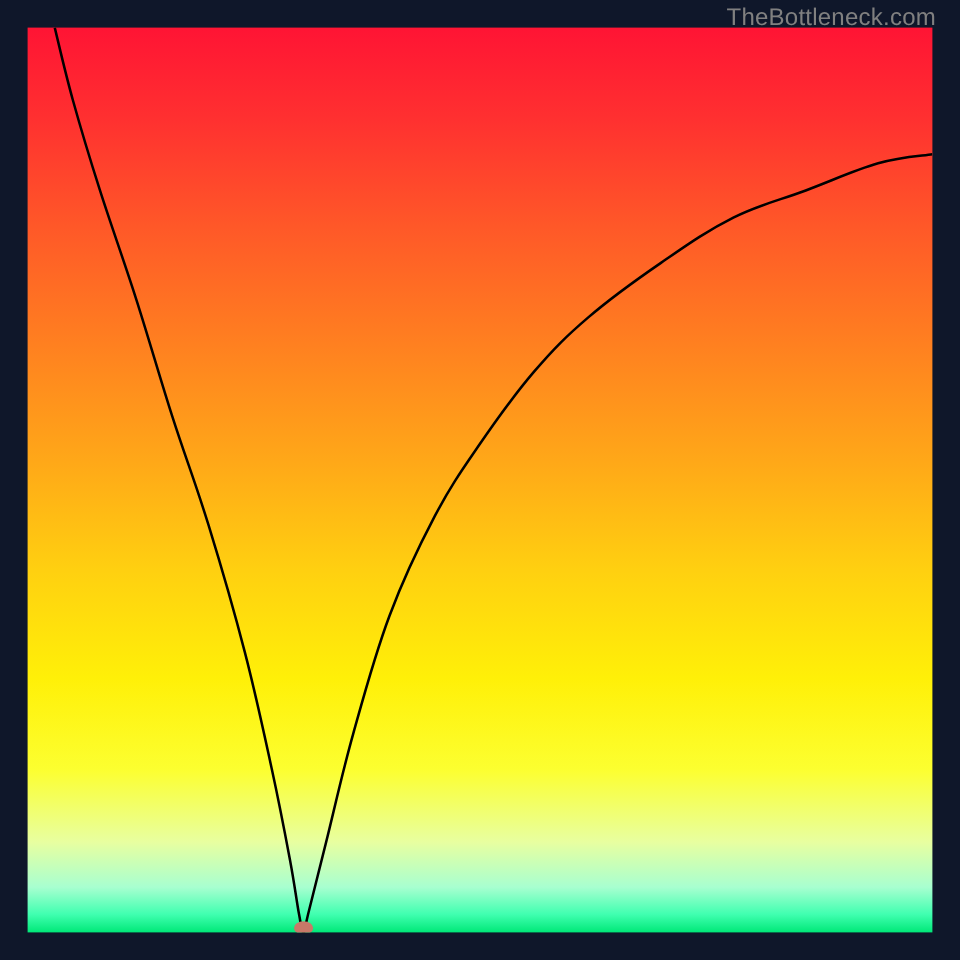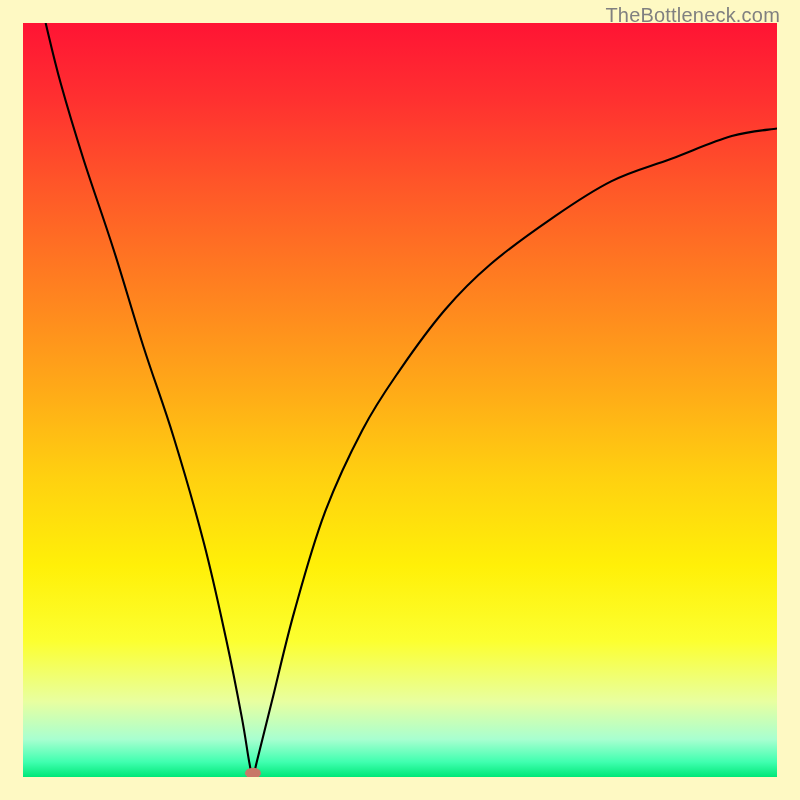--- a/index.html
+++ b/index.html
@@ -1,21 +1,21 @@
 <!DOCTYPE html>
 <html><head>
 <meta charset="utf-8">
 <style>
   * { margin: 0; padding: 0; box-sizing: border-box; }
   html, body { width: 800px; height: 800px; overflow: hidden; background: #000; }
   .chart-container {
     position: relative;
     width: 800px;
     height: 800px;
-    background: #fef9c3;
+    background: #0f172a;
   }
   .plot-area {
     position: absolute;
     left: 23px;
     top: 23px;
     width: 754px;
     height: 754px;
     background: linear-gradient(to bottom,
       #ff1434 0%,
       #ff3030 10%,

